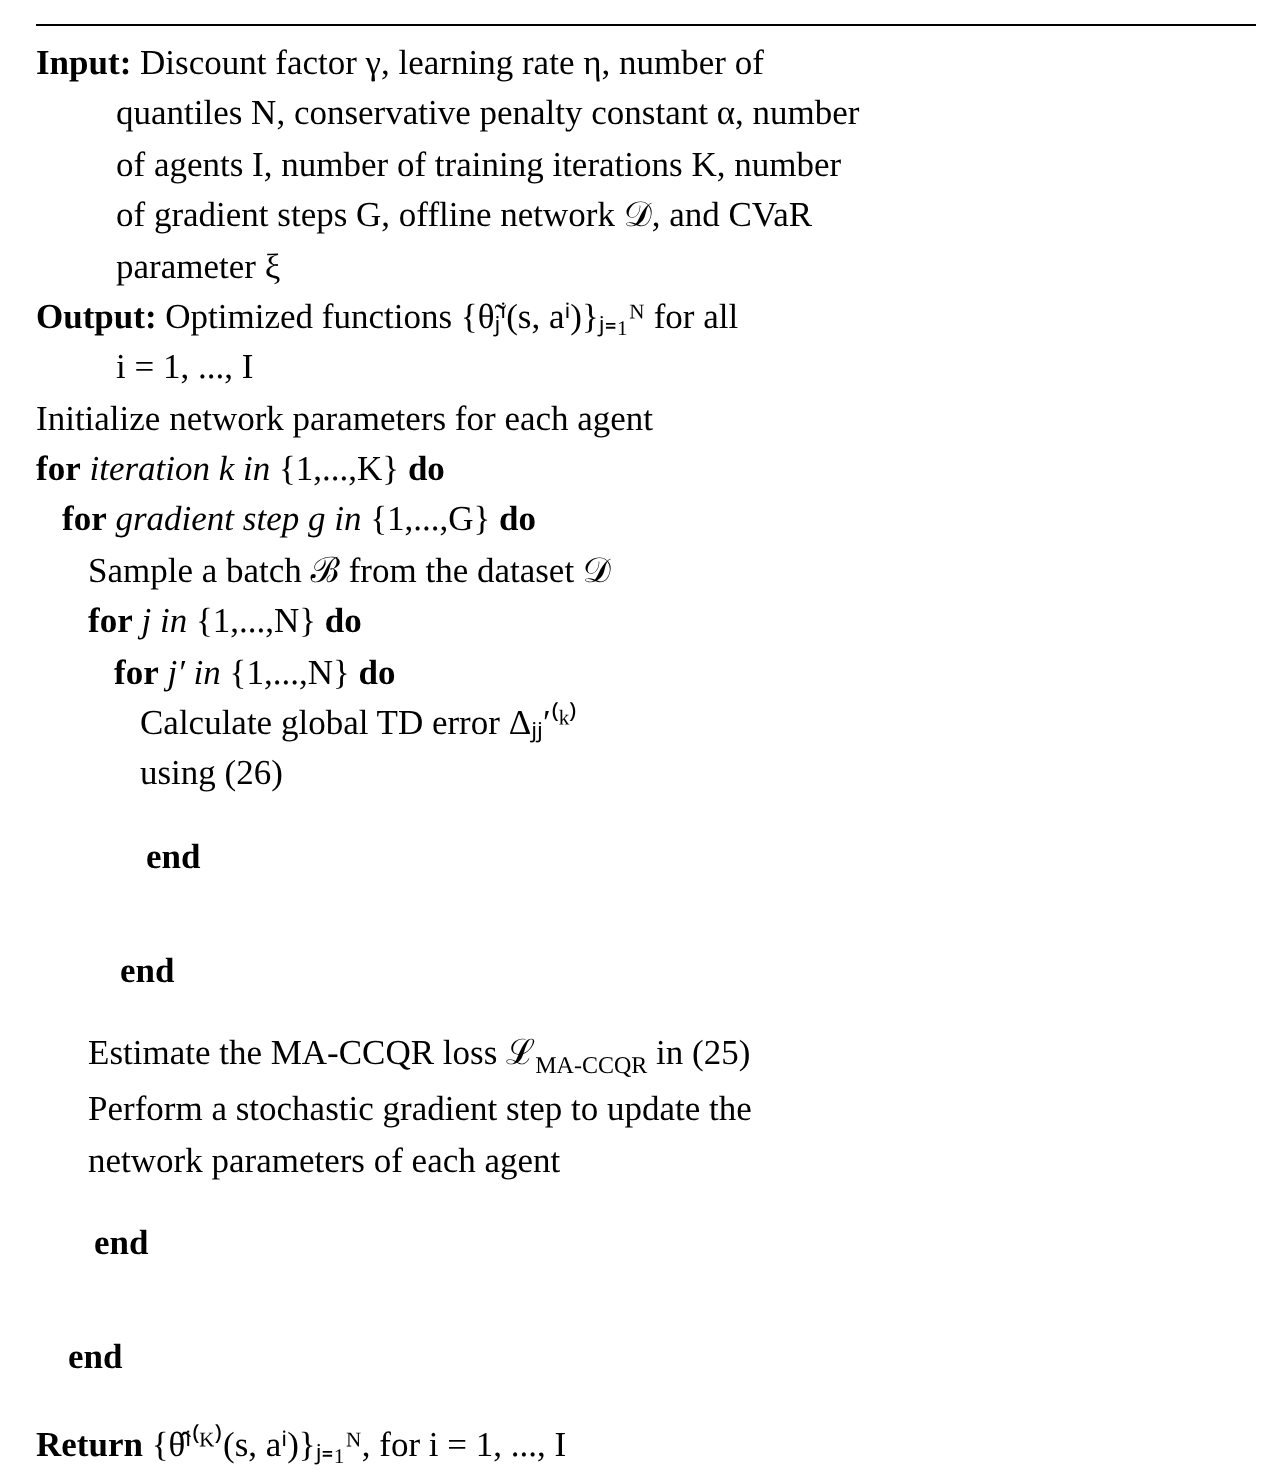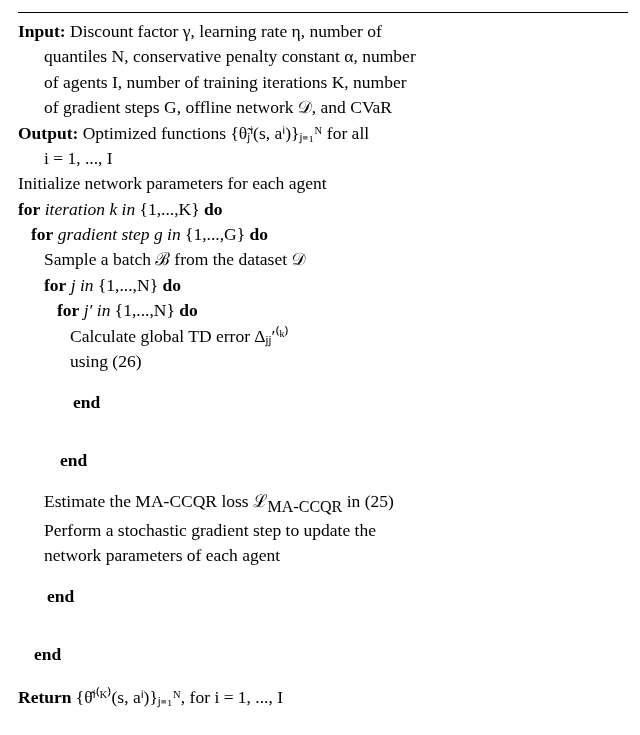--- a/index.html
+++ b/index.html
@@ -20,20 +20,21 @@
   }
   b{font-weight:700}
   .hl{
     display:block;
     padding-left:26px;
     text-indent:-26px;
     margin:0;
   }
   .sub{
     display:block;
+    margin-left:14px;
     padding-left:12px;
     text-indent:-12px;
   }
   .bar-row{
     display:flex;
     align-items:flex-start;
     font-family:Liberation Serif, serif;
   }
   .bar{
     width:12px;
@@ -49,20 +50,21 @@
 <body>
 
 <div class="page">
   <div class="hr"></div>
 
   <div class="hl">
     <b>Input:</b><span> Discount factor γ, learning rate η, number of</span>
     <span class="sub">quantiles N, conservative penalty constant α, number</span>
     <span class="sub">of agents I, number of training iterations K, number</span>
     <span class="sub">of gradient steps G, offline network 𝒟, and CVaR</span>
+    <span class="sub">parameter ξ</span>
   </div>
 
   <div class="hl">
     <b>Output:</b><span> Optimized functions {θ̃ⱼⁱ(s, aⁱ)}ⱼ₌₁ᴺ for all</span>
     <span class="sub">i = 1, ..., I</span>
   </div>
 
   <div class="line">Initialize network parameters for each agent</div>
 
   <div class="line">
@@ -97,21 +99,21 @@
                   <div class="line"> using (26)</div>
                 </div>
               </div>
               <div class="line end"><b>end</b></div>
 
             </div>
           </div>
           <div class="line end"><b>end</b></div>
 
           <div class="line">
-            <span>Estimate the MA-CCQR loss ℒ</span><sub style="font-size:16px">MA-CCQR</sub><span> in (25)</span>
+            <span>Estimate the MA-CCQR loss ℒ</span><sub style="font-size:12px">MA-CCQR</sub><span> in (25)</span>
           </div>
           <div class="line">Perform a stochastic gradient step to update the</div>
           <div class="line">network parameters of each agent</div>
         </div>
       </div>
       <div class="line end"><b>end</b></div>
 
     </div>
   </div>
   <div class="line end"><b>end</b></div>

